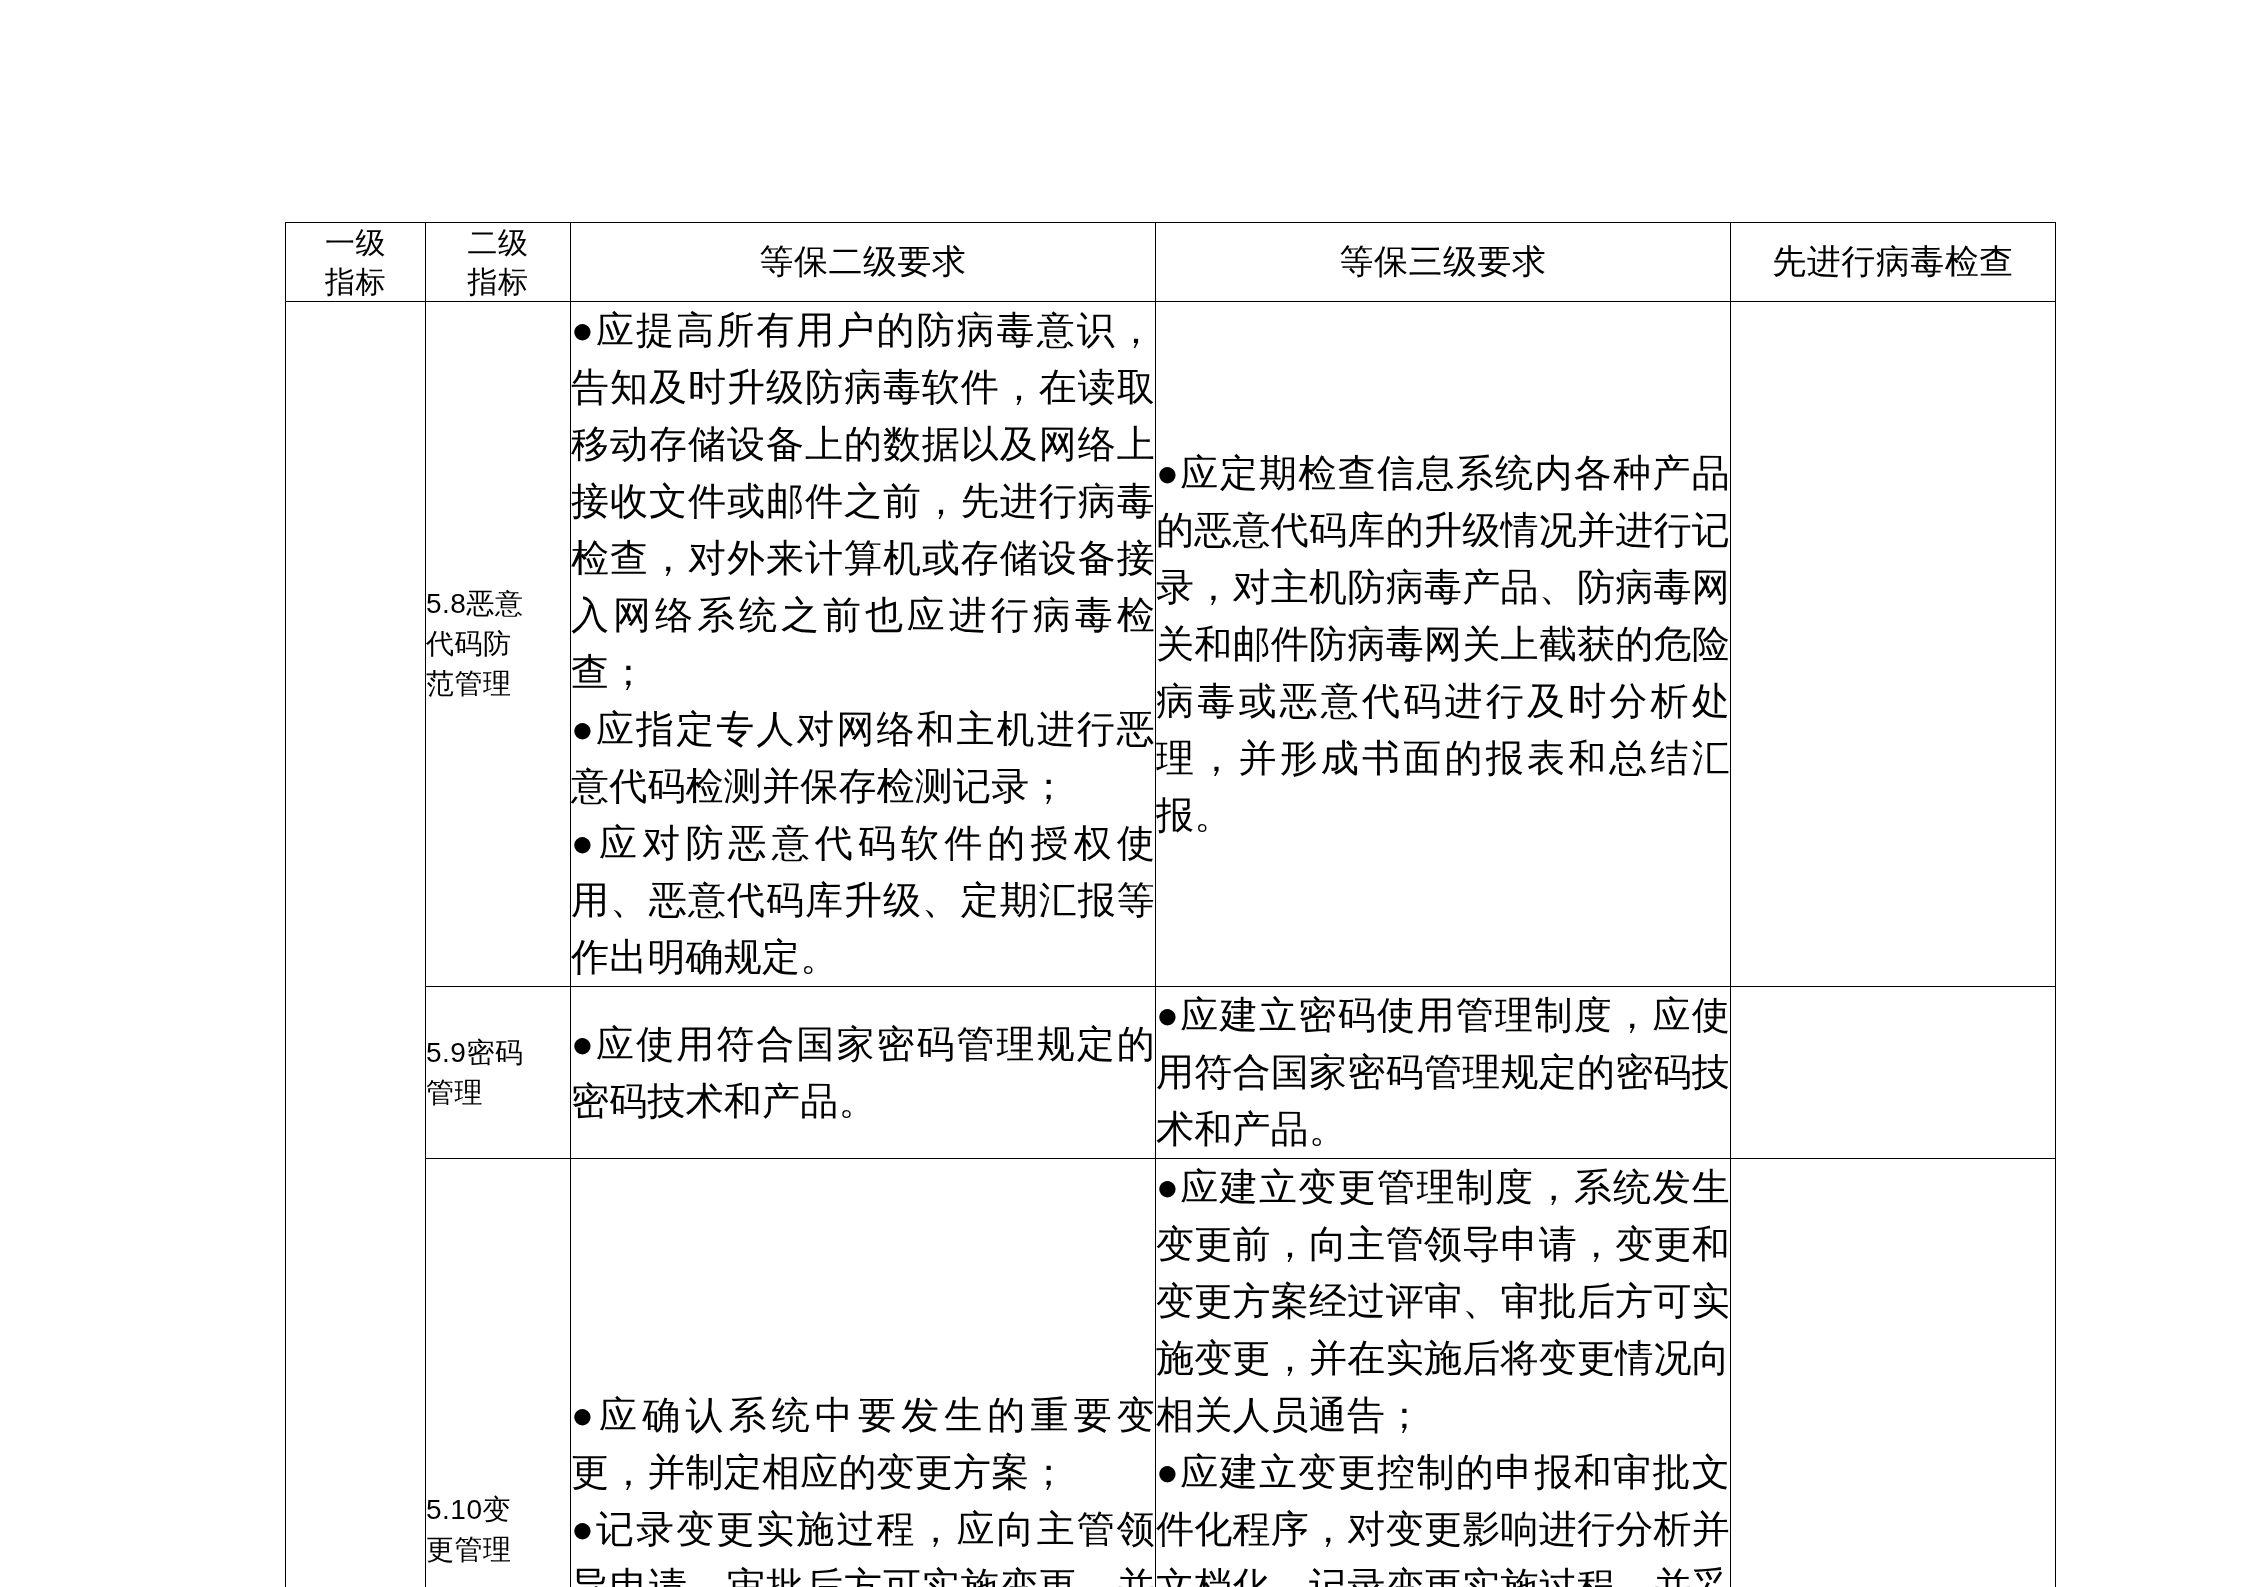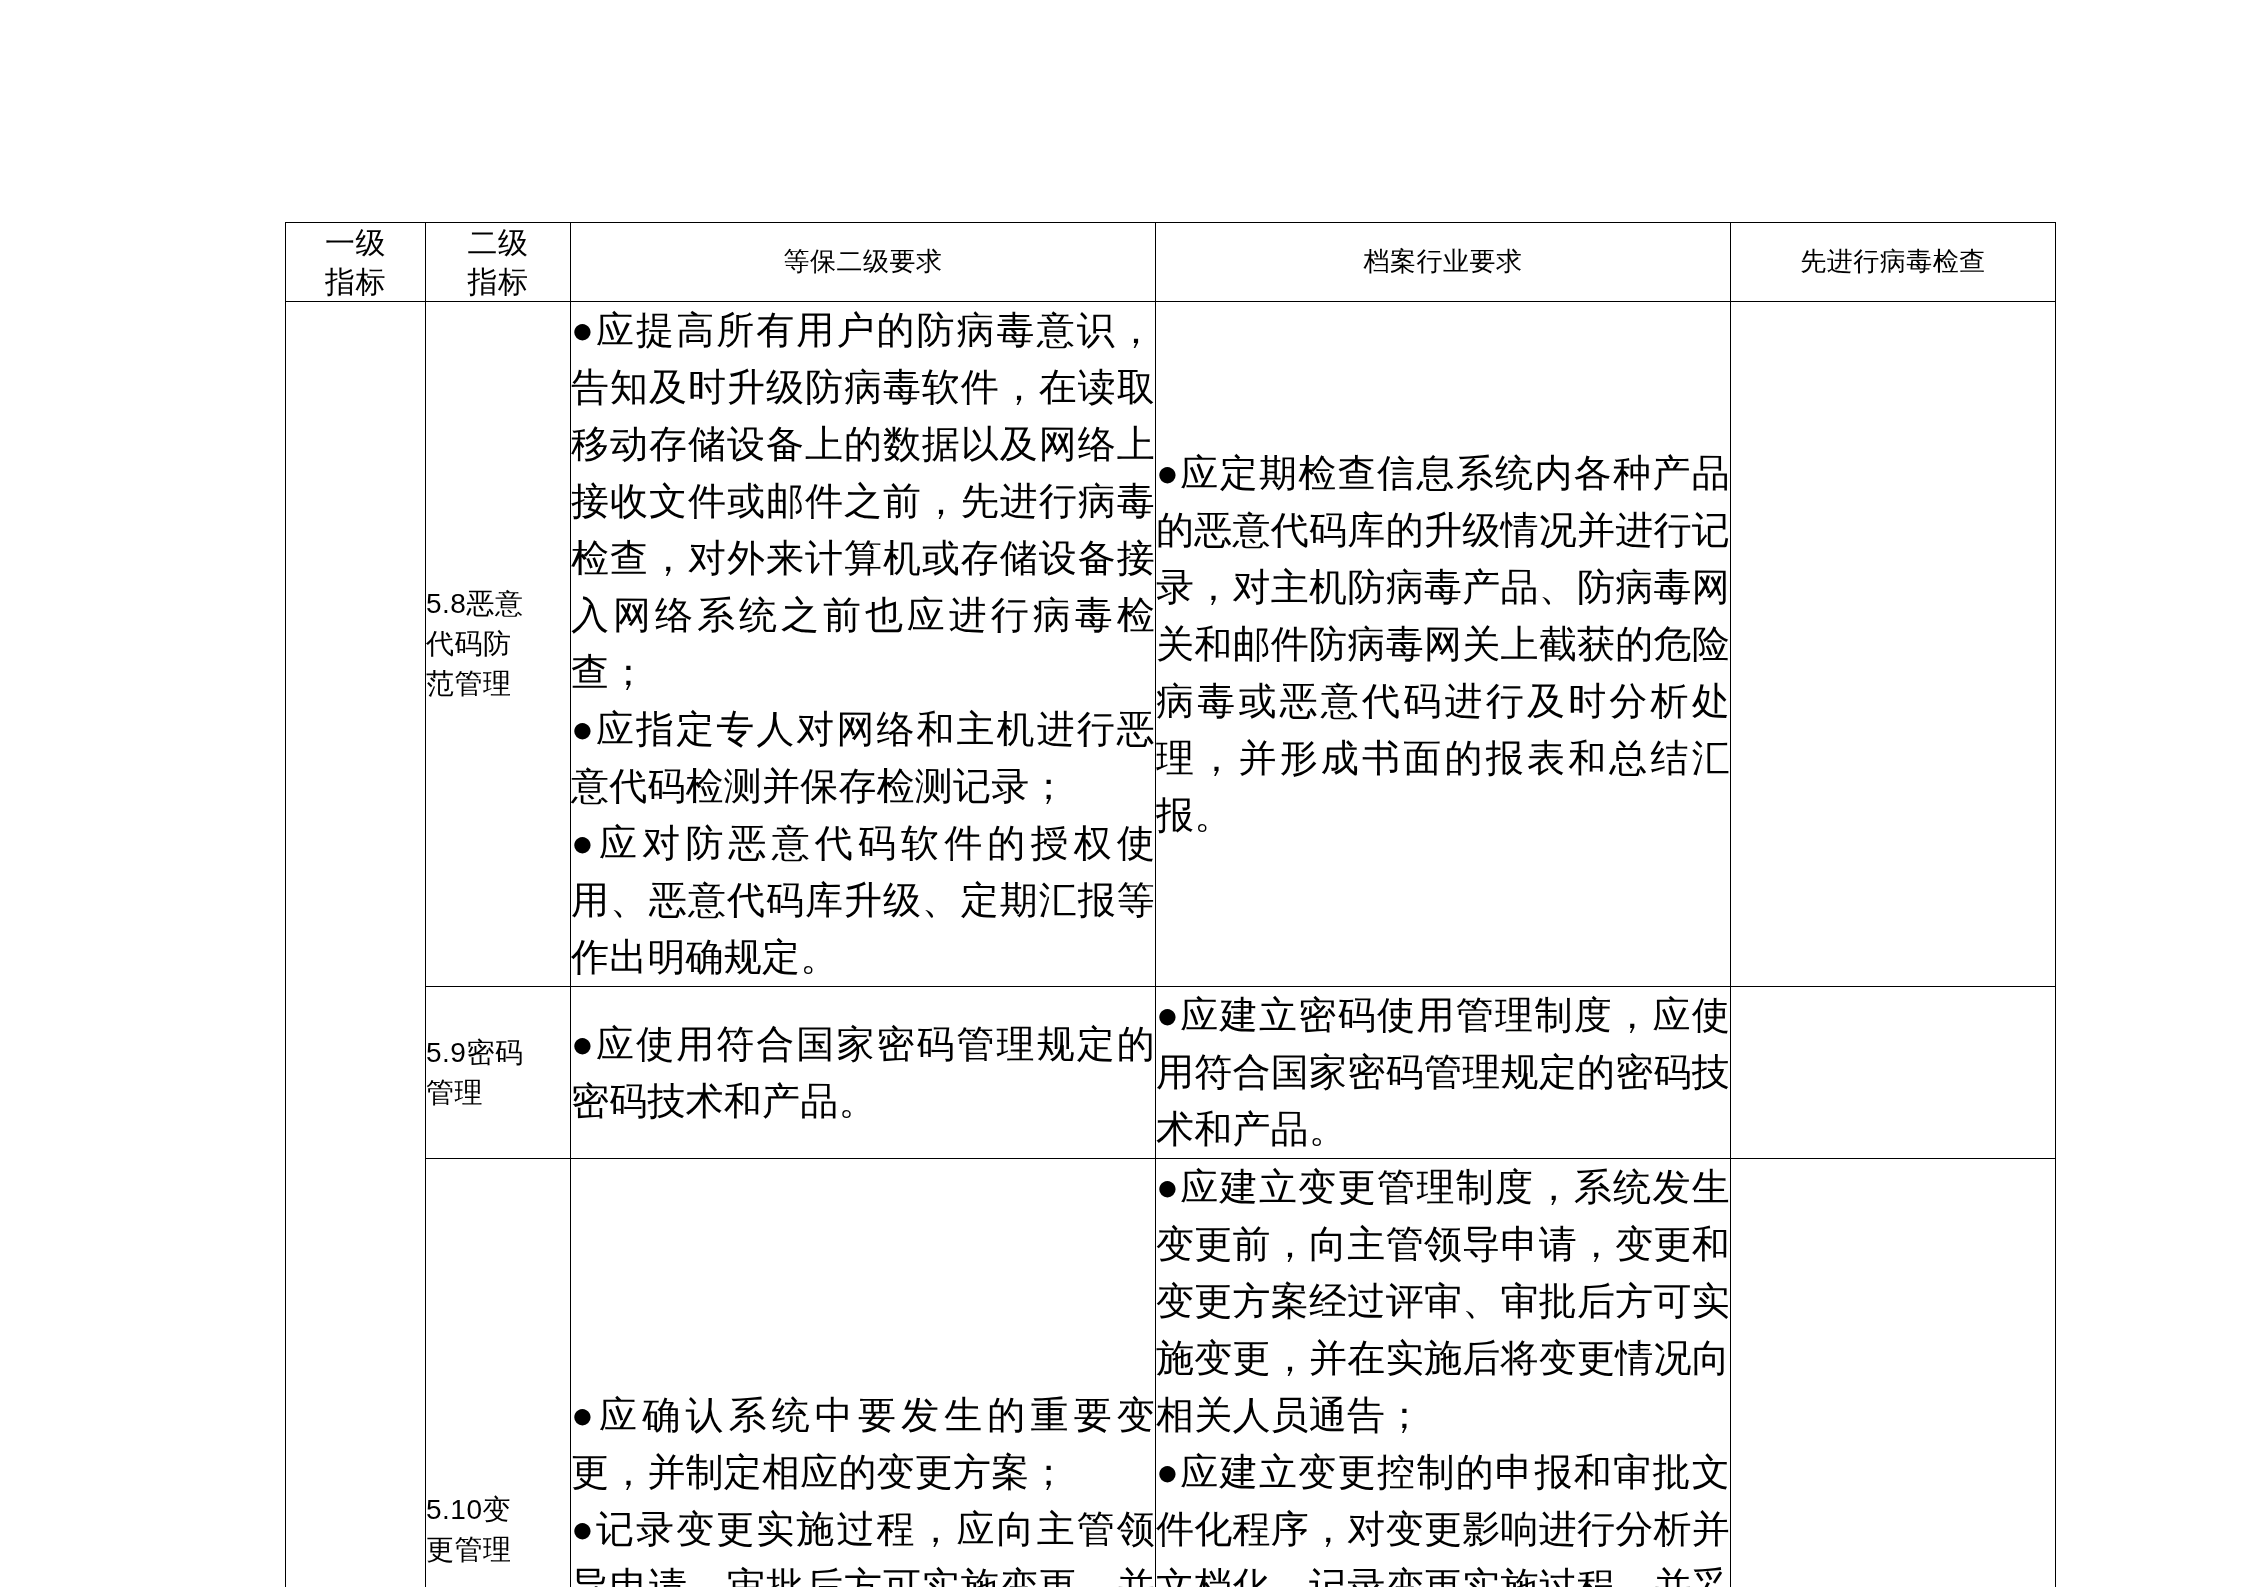--- a/index.html
+++ b/index.html
@@ -41,21 +41,21 @@
 
   table.req-table th,
   table.req-table td {
     border: 1.5px solid #000000;
     vertical-align: middle;
     padding: 0;
   }
   .hdr-cell {
     text-align: center;
     font-weight: normal;
-    font-size: 26px;
+    font-size: 34px;
     line-height: 1.28;
     padding: 12px 6px 14px 6px;
     letter-spacing: 0.5px;
   }
   .hdr-narrow {
     font-size: 30px;
     line-height: 1.3;
   }
   .idx-cell {
     text-align: left;
@@ -93,21 +93,21 @@
           <col class="c4">
           <col class="c5">
       </colgroup>
       <thead>
         <tr>
           <th class="hdr-cell hdr-narrow nowrap-narrow">一级
 指标</th>
           <th class="hdr-cell hdr-narrow nowrap-narrow">二级
 指标</th>
           <th class="hdr-cell">等保二级要求</th>
-          <th class="hdr-cell">档案行业要求</th>
+          <th class="hdr-cell">等保三级要求</th>
           <th class="hdr-cell">先进行病毒检查</th>
         </tr>
       </thead>
       <tbody>
         <tr>
           <td class="idx-cell lvl1-cell nowrap-narrow" rowspan="3"></td>
           <td class="idx-cell center-v nowrap-narrow">5.8恶意
 代码防
 范管理</td>
           <td class="body-cell nowrap-narrow">●应提高所有用户的防病毒意识，告知及时升级防病毒软件，在读取移动存储设备上的数据以及网络上接收文件或邮件之前，先进行病毒检查，对外来计算机或存储设备接入网络系统之前也应进行病毒检查；

